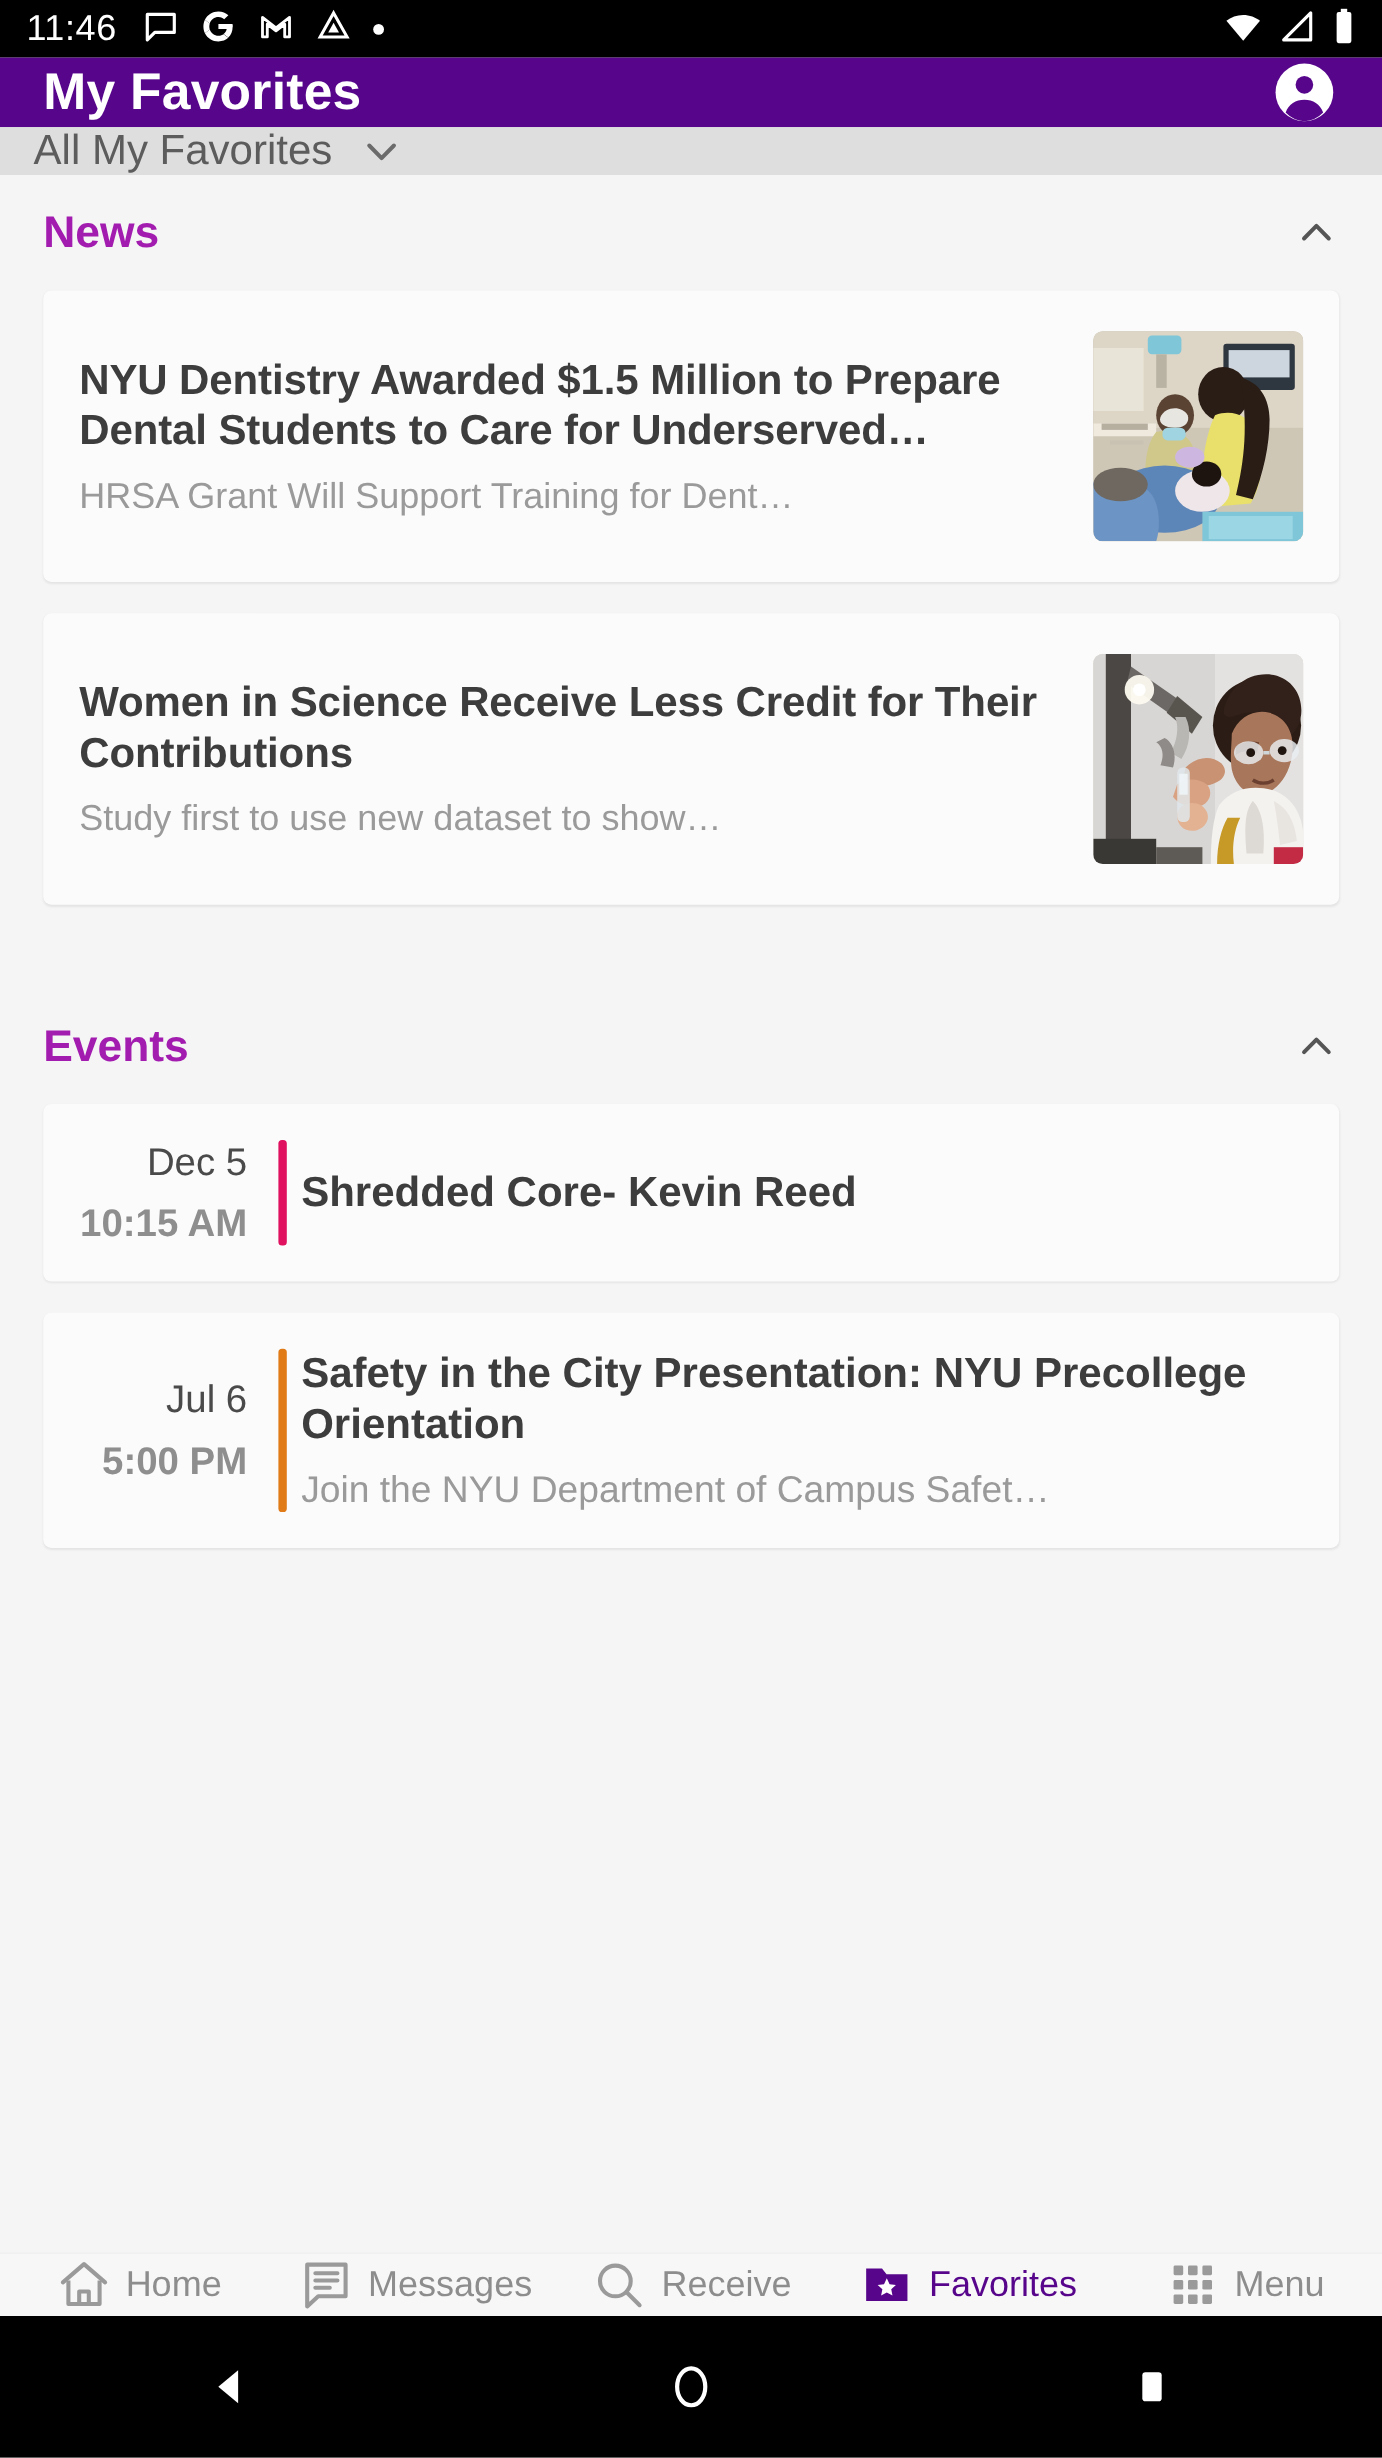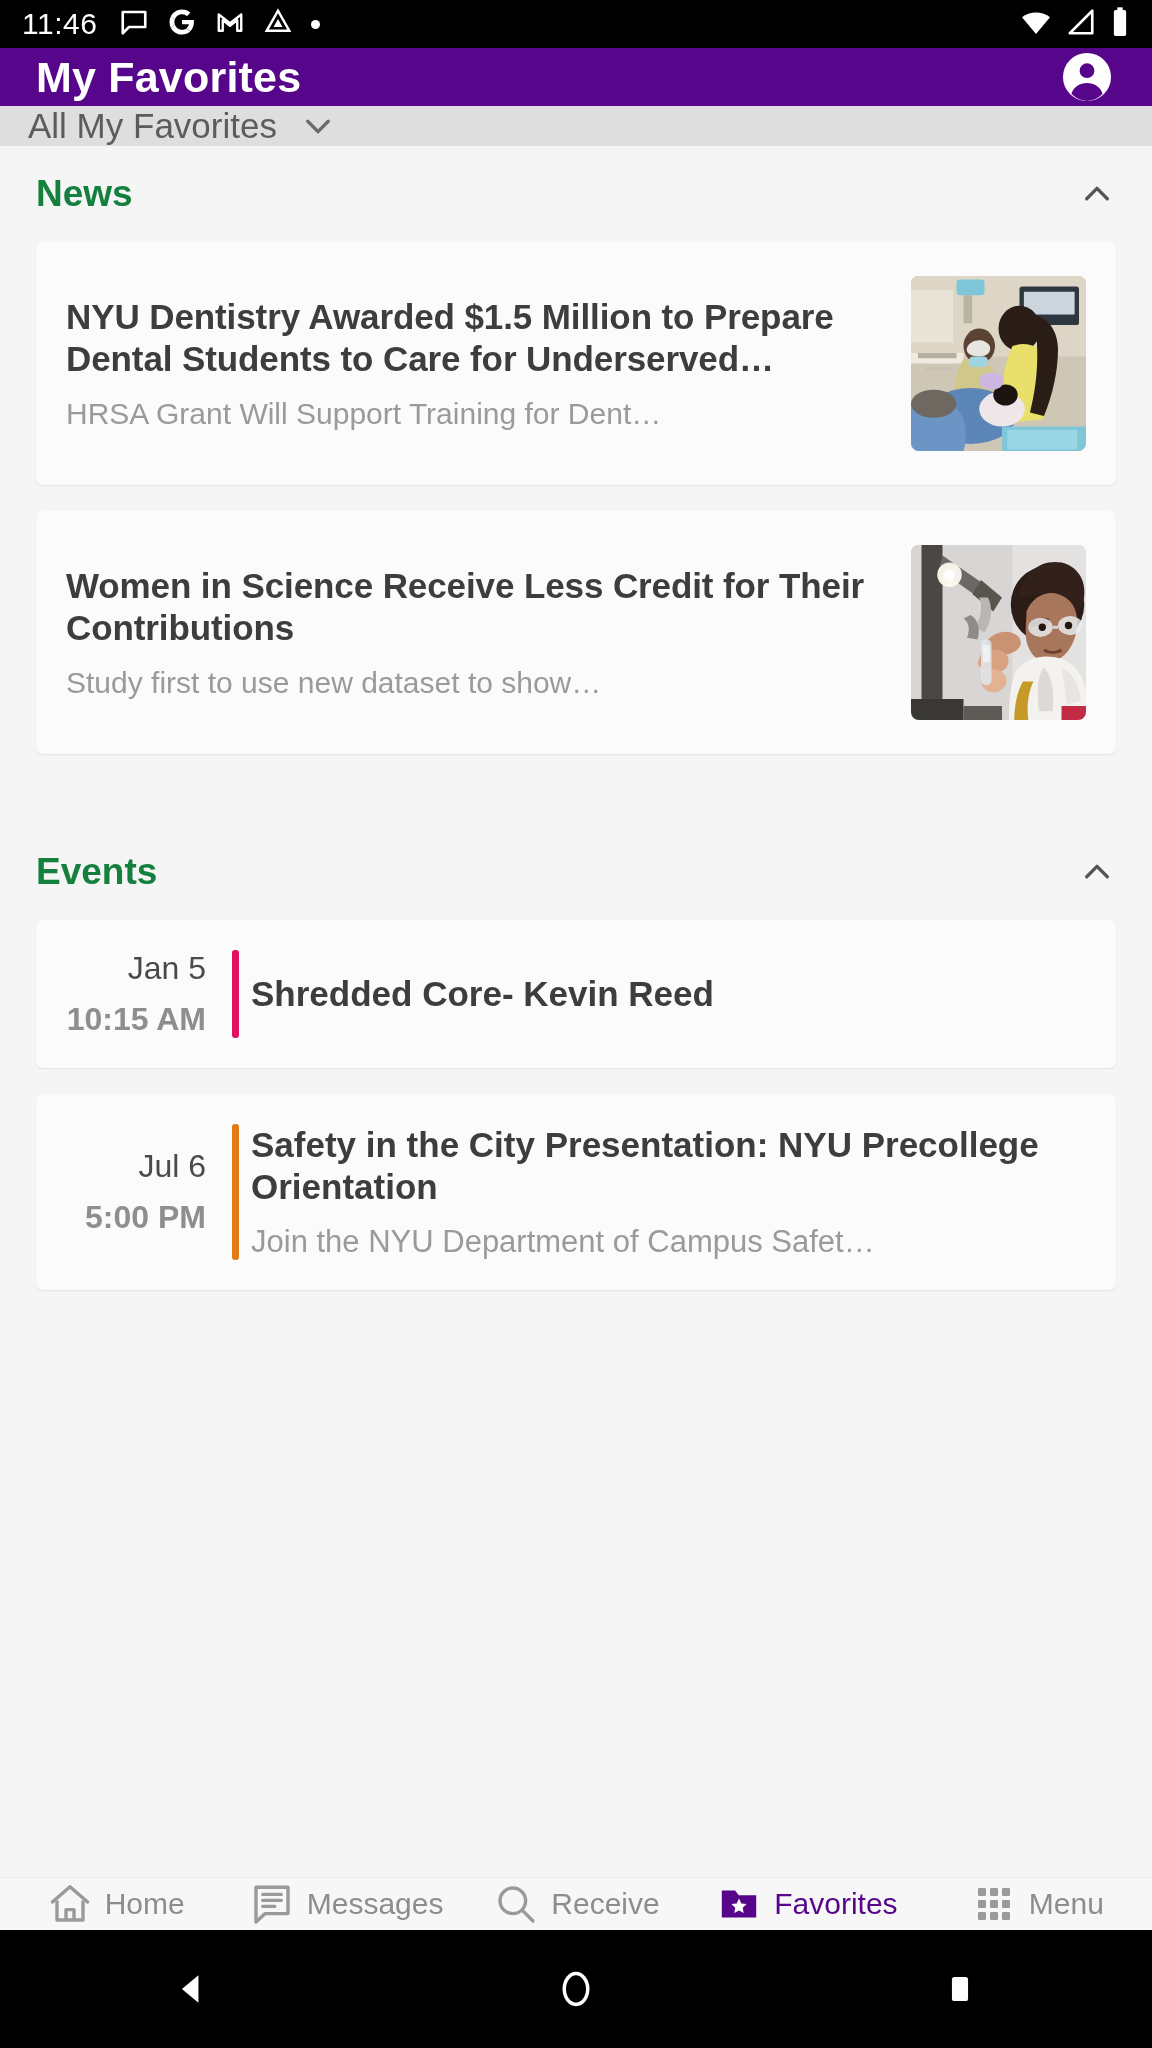--- a/index.html
+++ b/index.html
@@ -44,21 +44,21 @@
 
   
   .content {
     flex:1 1 auto; background:#f5f5f5; overflow:hidden; position:relative;
   }
 
   .section-head {
     display:flex; align-items:center; padding:0 36px;
     height:96px;
   }
-  .section-title { font-size:37px; font-weight:700; color:#15803d; }
+  .section-title { font-size:37px; font-weight:700; color:#a21caf; }
   .section-caret { margin-left:auto; display:flex; align-items:center; }
 
   
   .news-card {
     margin:0 36px 26px 36px; background:#fbfbfb;
     border-radius:7px; display:flex; align-items:center;
     padding:34px 30px; gap:24px;
     box-shadow:0 1px 2px rgba(0,0,0,0.07);
   }
   .news-text { flex:1 1 auto; min-width:0; }
@@ -292,21 +292,21 @@
       <span class="section-title">Events</span>
       <span class="section-caret">
         <svg width="38" height="38" viewBox="0 0 24 24">
             <path d="M5.5 15l6.5-6.6L18.5 15" fill="none" stroke="#555" stroke-width="2.1" stroke-linecap="round" stroke-linejoin="round"></path>
           </svg>
       </span>
     </div>
 
     <div class="event-card">
       <div class="event-when">
-        <div class="event-date">Jan 5</div>
+        <div class="event-date">Dec 5</div>
         <div class="event-time">10:15 AM</div>
       </div>
       <div class="event-rule" style="background:#e0115f"></div>
       <div class="event-body">
         <div class="event-title">Shredded Core- Kevin Reed</div>
       </div>
     </div>
 
     <div class="event-card">
       <div class="event-when">

